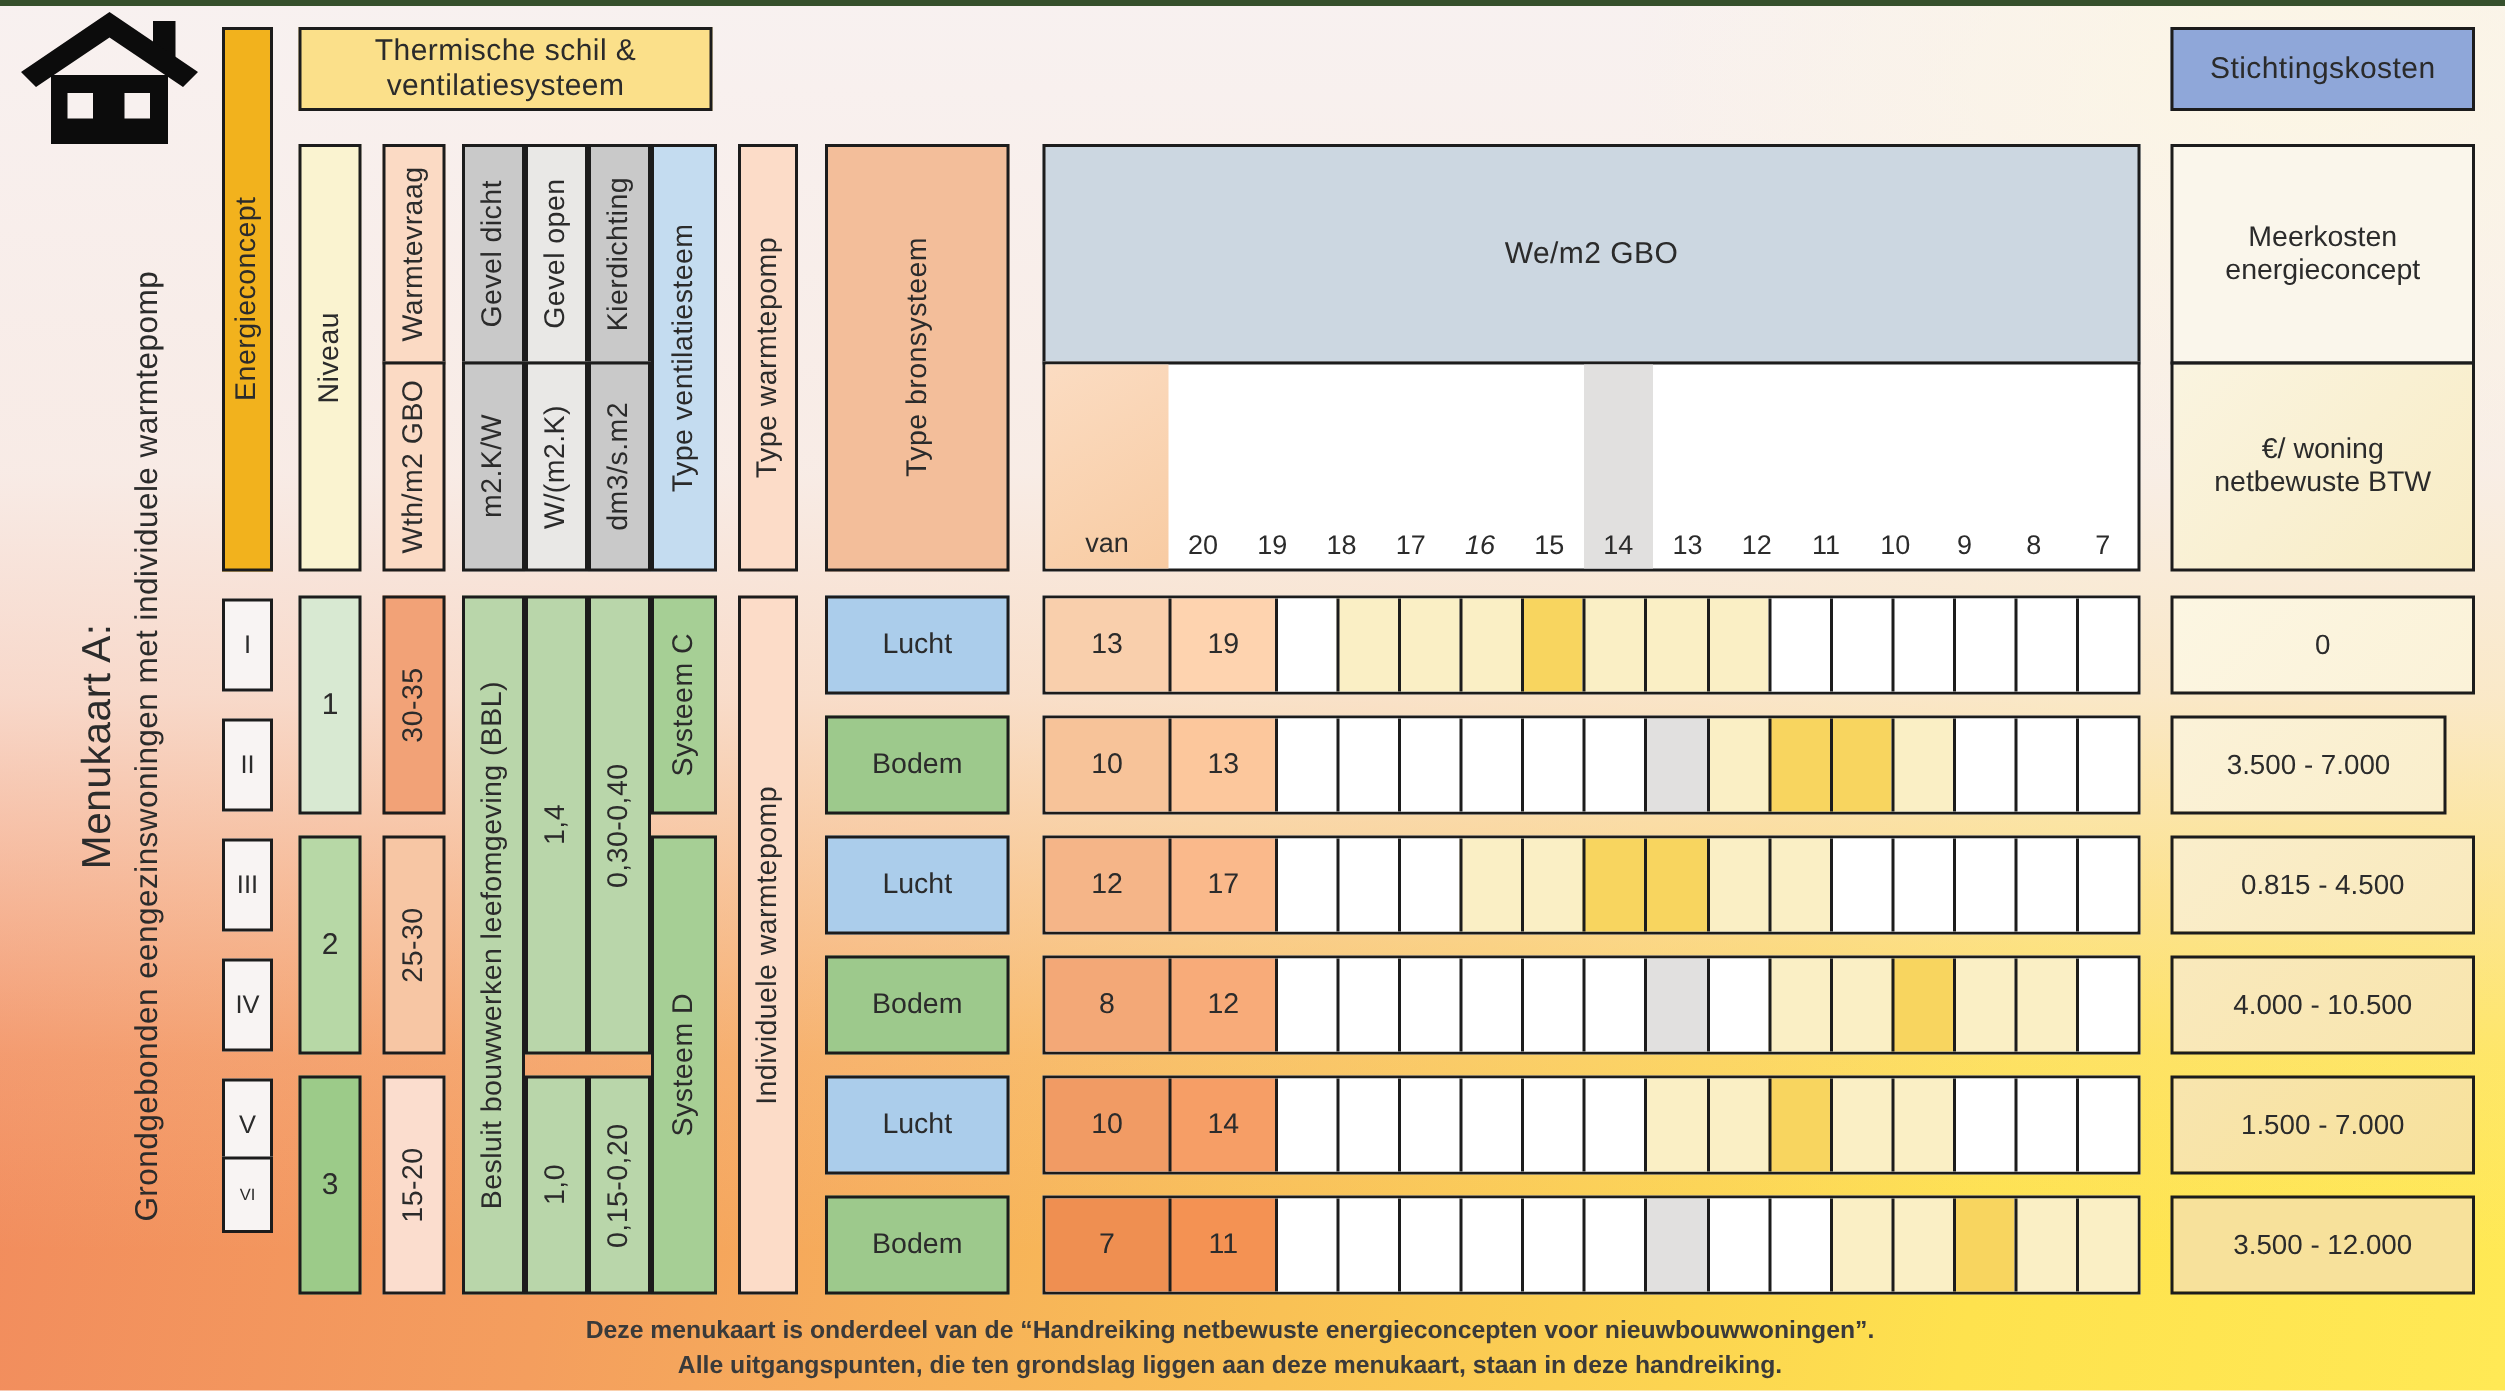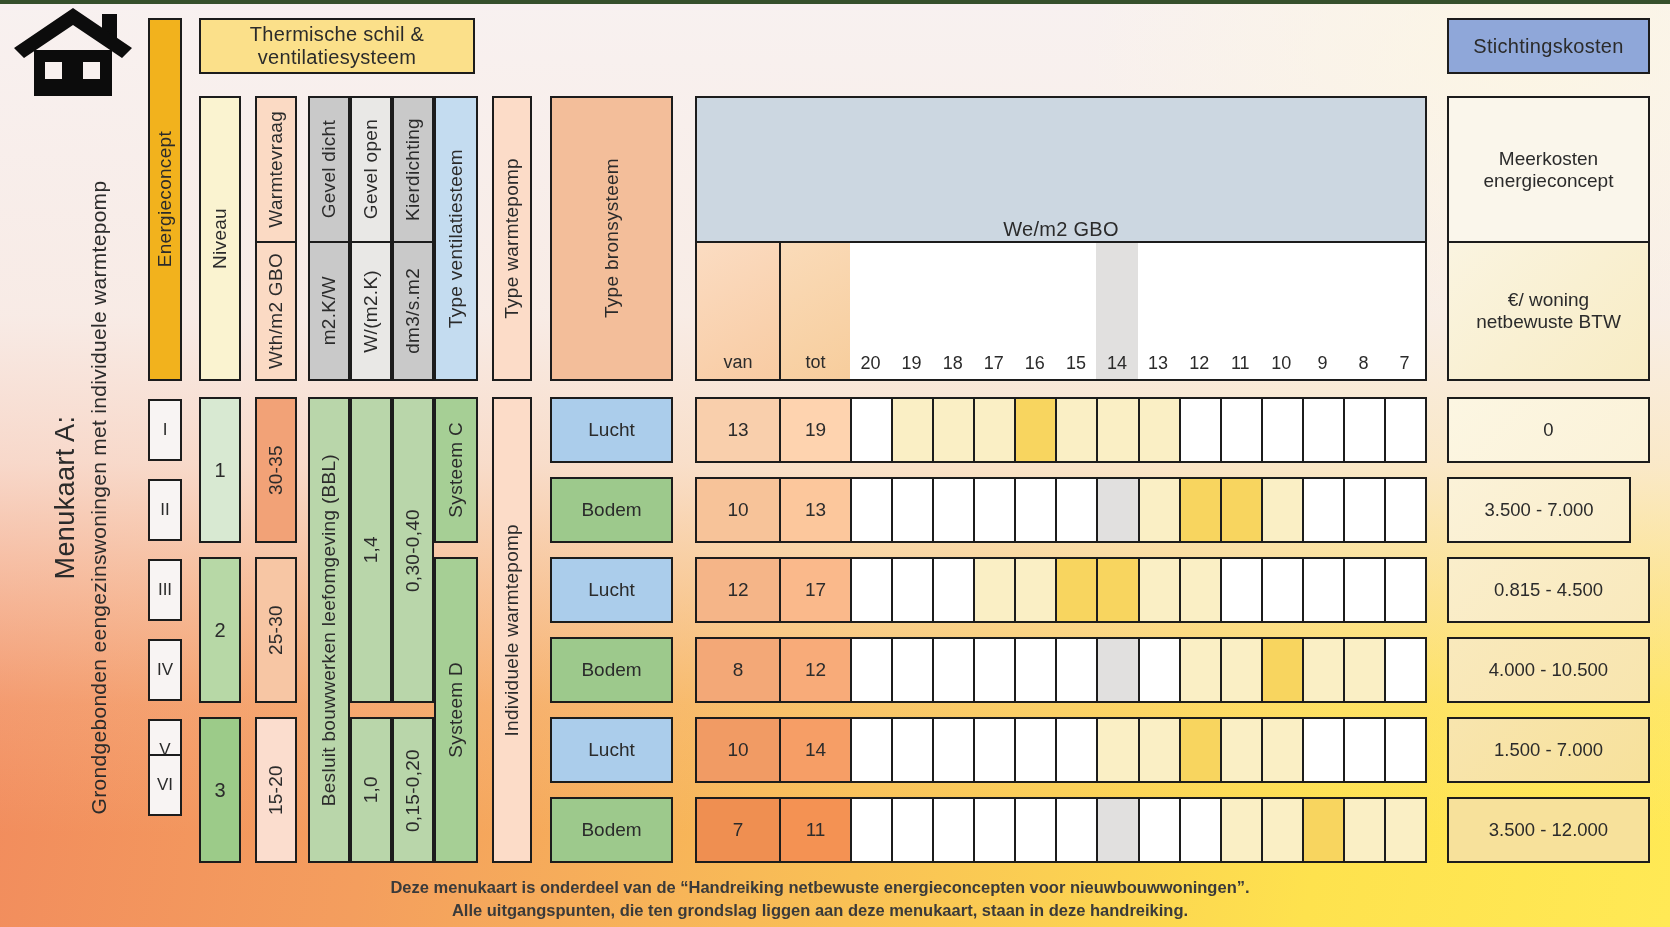--- a/index.html
+++ b/index.html
@@ -95,40 +95,39 @@
   </div>
 
   <div class="abs box cflex" style="left:492px;top:96px;width:40px;height:285px;background:#FCDCC8;">
     <span class="vt vh">Type warmtepomp</span>
   </div>
 
   <div class="abs box cflex" style="left:550px;top:96px;width:123px;height:285px;background:#F3BE9A;">
     <span class="vt vh">Type bronsysteem</span>
   </div>
 
-  <div class="abs box cflex h1" style="left:695px;top:96px;width:732px;height:147px;background:#CCD7E1;align-items:flex-end;">
+  <div class="abs box cflex h1" style="left:695px;top:96px;width:732px;height:147px;background:#CCD7E1;">
     <span>We/m2 GBO</span>
   </div>
 
   <div class="abs box band" style="left:695px;top:241px;width:732px;height:140px;background:#fff;" id="scale-band">
       <div class="cflex" style="flex:0 0 82px;background:linear-gradient(150deg,#FBDCC2,#F8CBA2);align-items:flex-end;justify-content:center;padding-bottom:6px;font-size:18px;">van</div>
-      <div class="cflex" style="flex:0 0 71px;background:linear-gradient(150deg,#FADBB9,#F7CD9C);align-items:flex-end;justify-content:center;padding-bottom:6px;font-size:18px;">tot</div>
       <div style="flex:1;border-left:none;">
         <div class="num">20</div>
       </div>
       <div style="flex:1;border-left:none;">
         <div class="num">19</div>
       </div>
       <div style="flex:1;border-left:none;">
         <div class="num">18</div>
       </div>
       <div style="flex:1;border-left:none;">
         <div class="num">17</div>
       </div>
-      <div style="flex:1;border-left:none;">
+      <div style="flex:1;border-left:none;font-style:italic;">
         <div class="num">16</div>
       </div>
       <div style="flex:1;border-left:none;">
         <div class="num">15</div>
       </div>
       <div style="flex:1;border-left:none;background:#E1E0DF;">
         <div class="num">14</div>
       </div>
       <div style="flex:1;border-left:none;">
         <div class="num">13</div>
@@ -301,21 +300,21 @@
         <div style="flex:1;background:#FAEFC5;"></div>
         <div style="flex:1;background:#FAEFC5;"></div>
         <div style="flex:1;background:#F8D55F;"></div>
         <div style="flex:1;background:#FAEFC5;"></div>
         <div style="flex:1;background:#FAEFC5;"></div>
         <div style="flex:1;background:#fff;"></div>
         <div style="flex:1;background:#fff;"></div>
         <div style="flex:1;background:#fff;"></div>
       </div>
       <div class="abs box cflex" style="left:1447px;top:717px;width:203px;height:66px;background:linear-gradient(135deg,#F8E5AE,#F7E19B);font-size:18.5px;">1.500 - 7.000</div>
-      <div class="abs box cflex" style="left:148px;top:754px;width:34px;height:62px;background:#F8F4F3;font-size:17px;">VI</div>
+      <div class="abs box cflex" style="left:148px;top:771px;width:34px;height:51px;background:#F8F4F3;font-size:11px;">VI</div>
       <div class="abs box cflex" style="left:550px;top:797px;width:123px;height:66px;background:#9DC98C;font-size:19px;">Bodem</div>
       <div class="abs box band" style="left:695px;top:797px;width:732px;height:66px;background:#fff;">
         <div class="cflex" style="flex:0 0 82px;background:#EF8F51;font-size:19px;">7</div>
         <div class="cflex" style="flex:0 0 71px;background:#EF8F51;filter:brightness(1.02);font-size:19px;">11</div>
         <div style="flex:1;background:#fff;"></div>
         <div style="flex:1;background:#fff;"></div>
         <div style="flex:1;background:#fff;"></div>
         <div style="flex:1;background:#fff;"></div>
         <div style="flex:1;background:#fff;"></div>
         <div style="flex:1;background:#fff;"></div>

